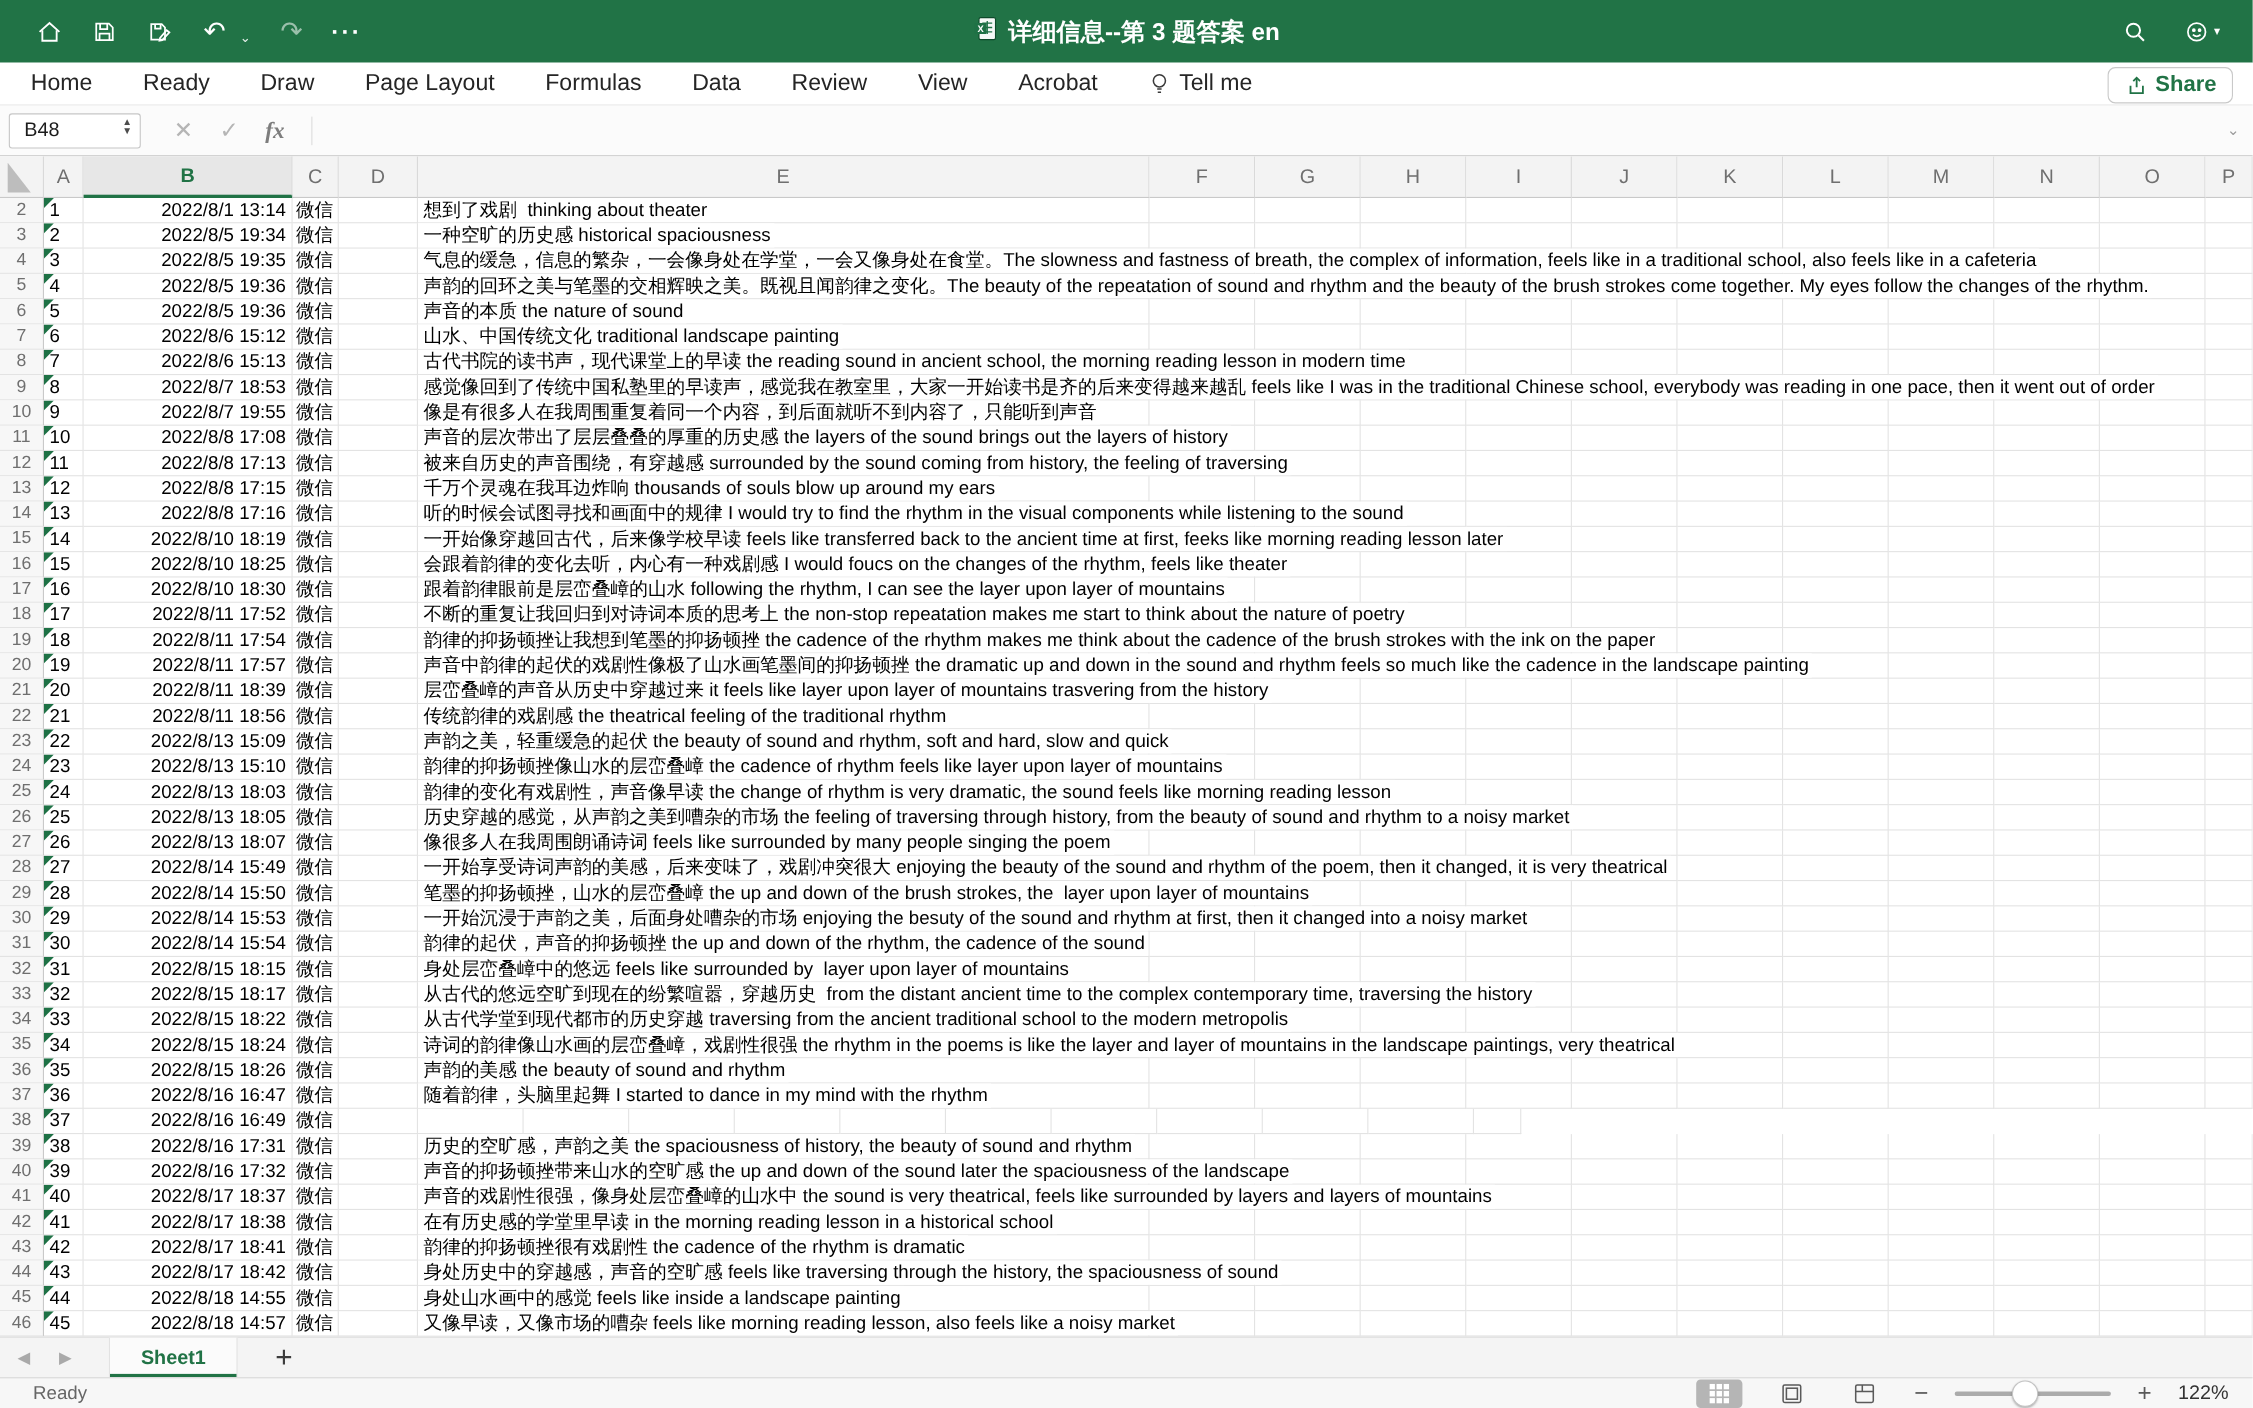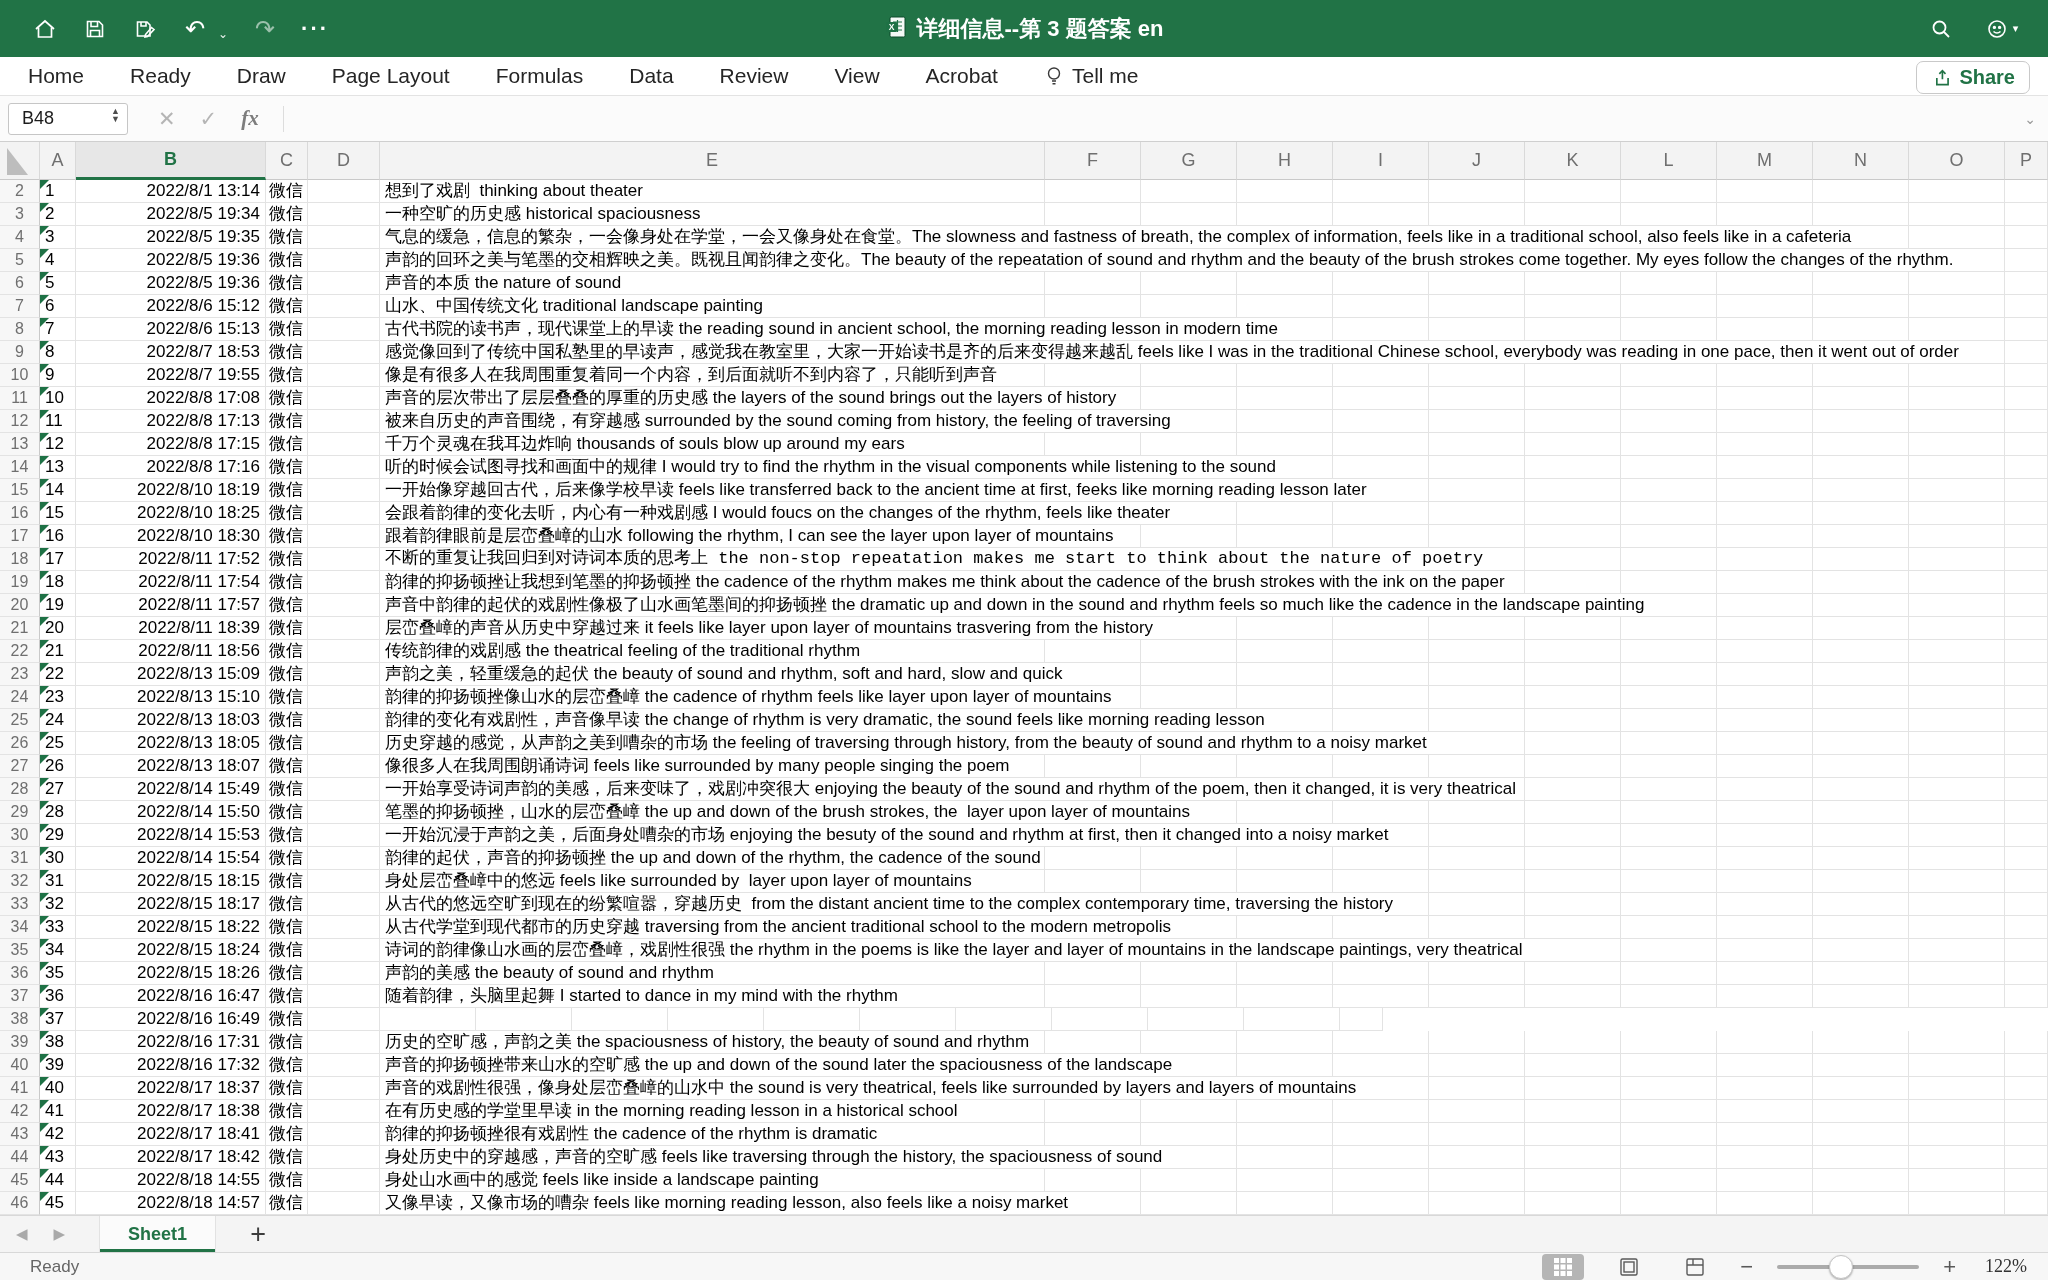--- a/index.html
+++ b/index.html
@@ -73,21 +73,21 @@
   
   .statusbar{height:28px;background:#f7f7f7;border-top:1px solid #d8d8d8;display:flex;align-items:center;position:relative;}
   .ready{margin-left:30px;font-size:17px;color:#666;}
   .sb-right{position:absolute;right:16px;top:0;bottom:0;display:flex;align-items:center;gap:24px;}
   .viewbtn{width:42px;height:26px;display:flex;align-items:center;justify-content:center;border-radius:4px;}
   .viewbtn.on{background:#b5b5b5;}
   .zoom-minus,.zoom-plus{color:#595959;font-size:22px;line-height:22px;}
   .slider{width:142px;height:26px;position:relative;display:flex;align-items:center;}
   .slider .track{width:100%;height:4px;background:#ababab;border-radius:2px;}
   .slider .knob{position:absolute;left:calc(45% - 12px);top:1px;width:24px;height:24px;border-radius:50%;background:#fff;border:1px solid #c4c4c4;box-shadow:0 1px 2px rgba(0,0,0,.3);}
-  .zoom-label{font-size:18px;color:#333;min-width:52px;text-align:center;font-family:Liberation Serif, serif;}
+  .zoom-label{font-size:18px;color:#333;min-width:52px;text-align:left;}
 </style>
 </head>
 <body>
 
 <div class="titlebar">
   <div class="tb-left">
     <span class="tb-ic">
       <svg width="24" height="24" viewBox="0 0 24 24" fill="none" stroke="#fff" stroke-width="1.7">
           <path d="M3 12 L12 4 L21 12"></path>
           <path d="M5.5 10.5 V20 H18.5 V10.5"></path>
@@ -524,21 +524,21 @@
       <div class="cell" style="width: 96px;"></div>
       <div class="cell" style="width: 96px;"></div>
       <div class="cell" style="width: 43px;"></div>
     </div>
     <div class="grow">
       <div class="cell rn" style="width: 40px;">18</div>
       <div class="cell ca" style="width: 36px;"><div class="tri"></div>17</div>
       <div class="cell cb" style="width: 190px;">2022/8/11 17:52</div>
       <div class="cell cc" style="width: 42px;">微信</div>
       <div class="cell" style="width: 72px;"></div>
-      <div class="cell ce" style="width: 665px; font-family: Liberation Mono, monospace;"><div class="ovf">不断的重复让我回归到对诗词本质的思考上 the non-stop repeatation makes me start to think about the nature of poetry</div></div>
+      <div class="cell ce" style="width: 665px;"><div class="ovf">不断的重复让我回归到对诗词本质的思考上 the non-stop repeatation makes me start to think about the nature of poetry</div></div>
       <div class="cell" style="width: 96px;"></div>
       <div class="cell" style="width: 96px;"></div>
       <div class="cell" style="width: 96px;"></div>
       <div class="cell" style="width: 96px;"></div>
       <div class="cell" style="width: 96px;"></div>
       <div class="cell" style="width: 96px;"></div>
       <div class="cell" style="width: 96px;"></div>
       <div class="cell" style="width: 96px;"></div>
       <div class="cell" style="width: 96px;"></div>
       <div class="cell" style="width: 96px;"></div>

